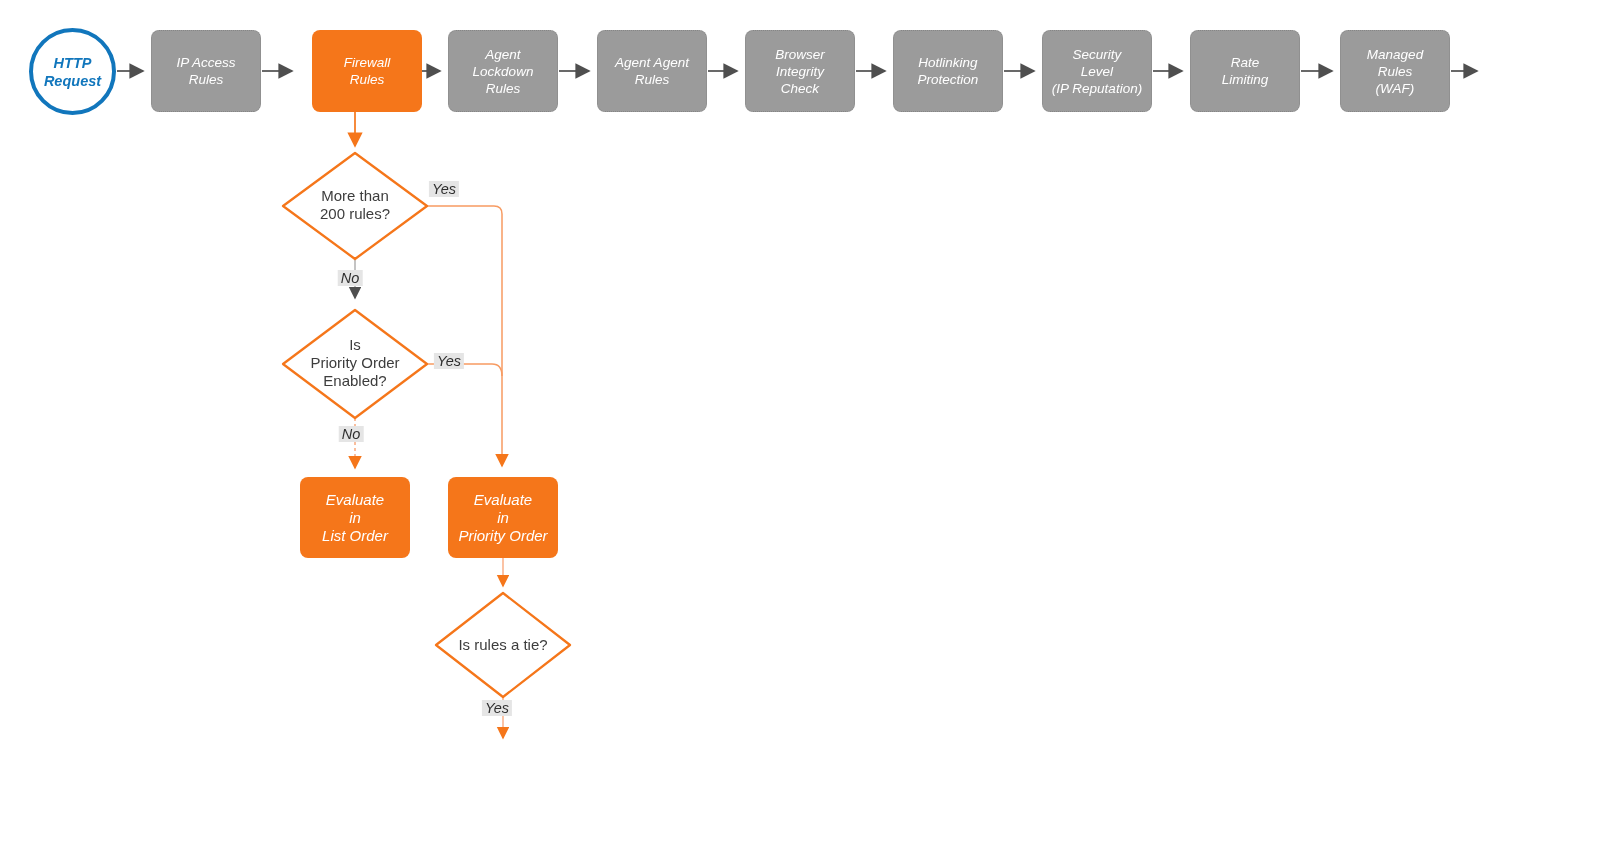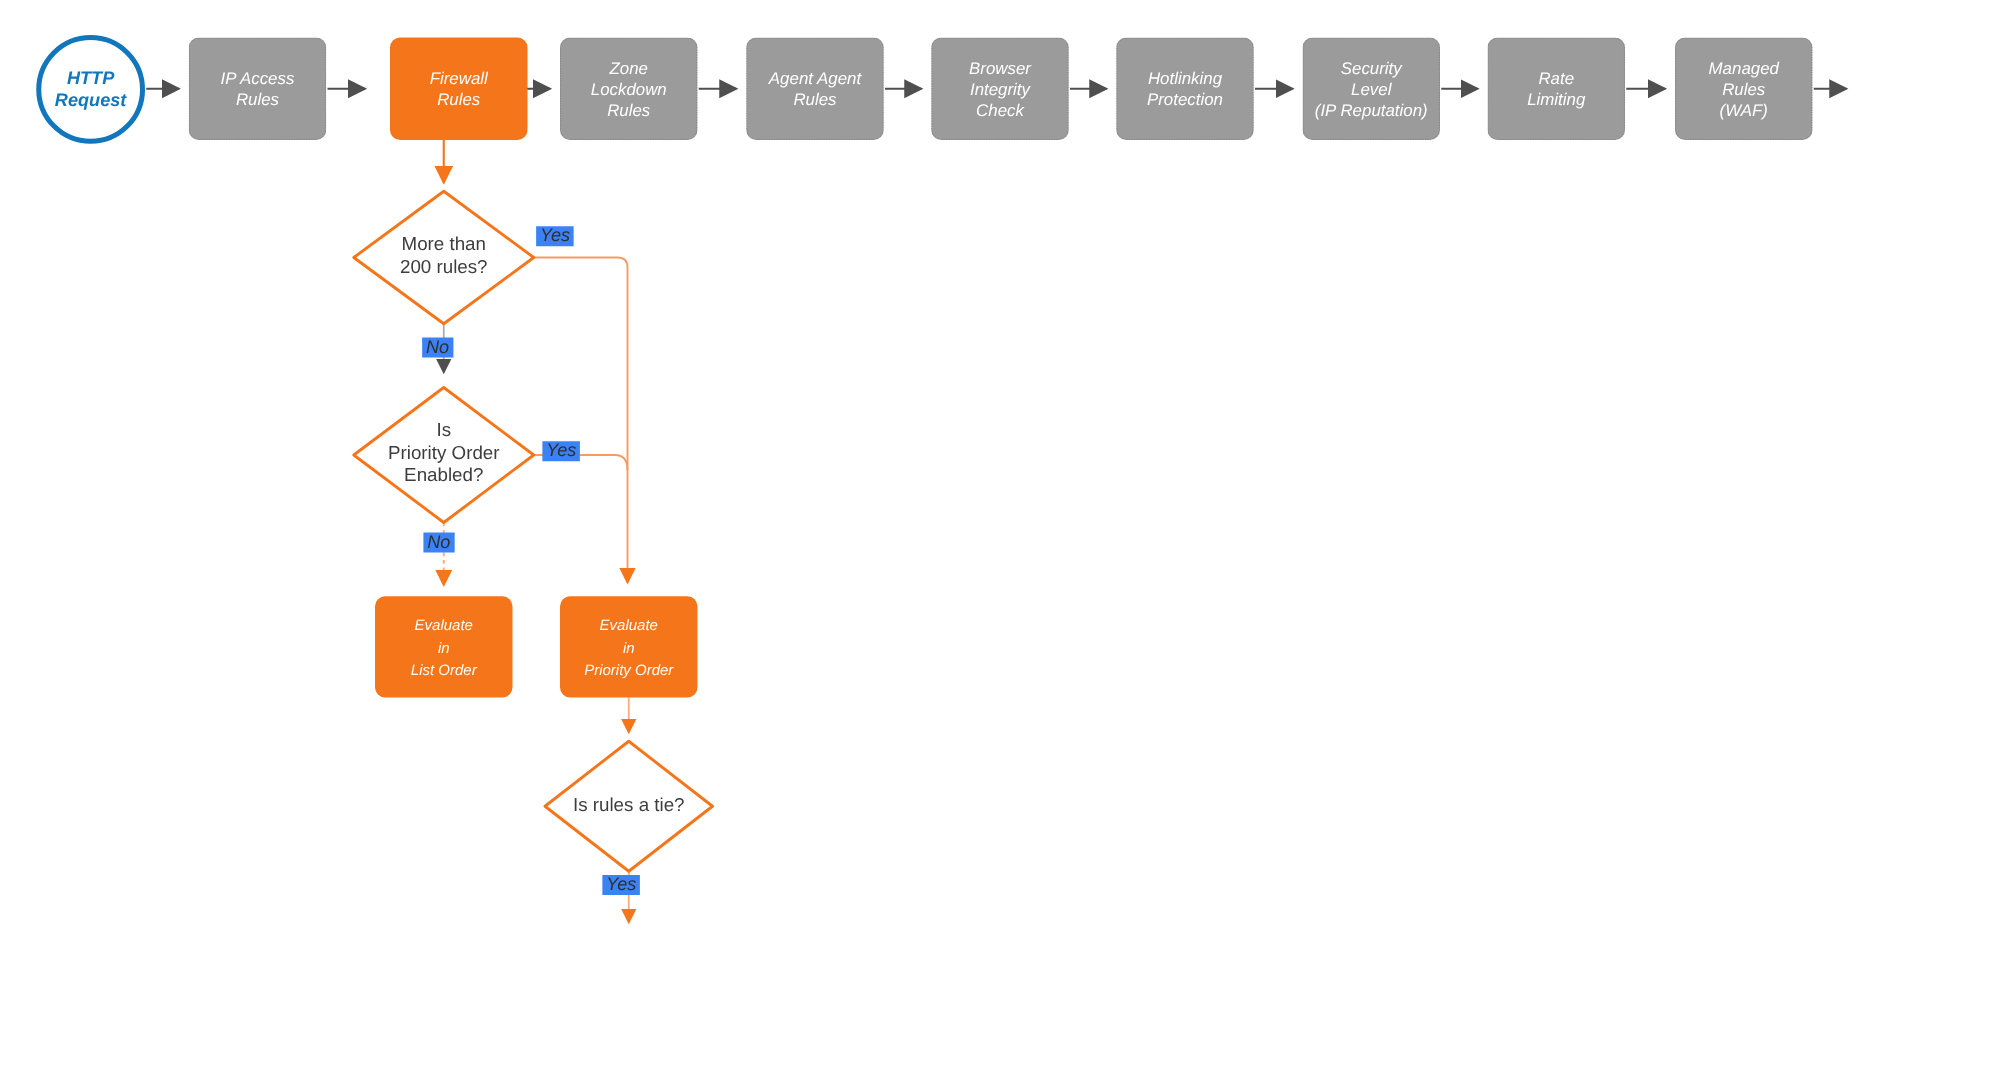--- a/index.html
+++ b/index.html
@@ -52,21 +52,21 @@
   .anode {
     position: absolute;
     width: 110px;
     height: 81px;
     border-radius: 8px;
     display: flex;
     align-items: center;
     justify-content: center;
     box-sizing: border-box;
     font-style: italic;
-    font-size: 12px;
+    font-size: 15px;
     line-height: 18px;
     color: #ffffff;
   }
   
   .circle {
     position: absolute;
     border-radius: 50%;
     display: flex;
     align-items: center;
     justify-content: center;
@@ -99,21 +99,21 @@
     color: #3d3d3d;
     white-space: pre-line;
   }
   
   .elabel {
     position: absolute;
     transform: translate(-50%, -50%);
     font-style: italic;
     font-size: 14.5px;
     color: #2f2f2f;
-    background: #3b82f6;
+    background: #e5e5e5;
     padding: 0 3px;
     line-height: 16px;
   }
 </style>
 </head>
 <body>
 
 <div class="canvas">
 
   <svg class="connectors" viewBox="0 0 1600 858" xmlns="http://www.w3.org/2000/svg">
@@ -165,21 +165,21 @@
 
   <div class="pnode gray" style="left:151px">
     <span class="lbl">IP Access
 Rules</span>
   </div>
   <div class="pnode orange" style="left:312px">
     <span class="lbl">Firewall
 Rules</span>
   </div>
   <div class="pnode gray" style="left:448px">
-    <span class="lbl">Zone
+    <span class="lbl">Agent
 Lockdown
 Rules</span>
   </div>
   <div class="pnode gray" style="left:597px">
     <span class="lbl">Agent Agent
 Rules</span>
   </div>
   <div class="pnode gray" style="left:893px">
     <span class="lbl">Hotlinking
 Protection</span>

